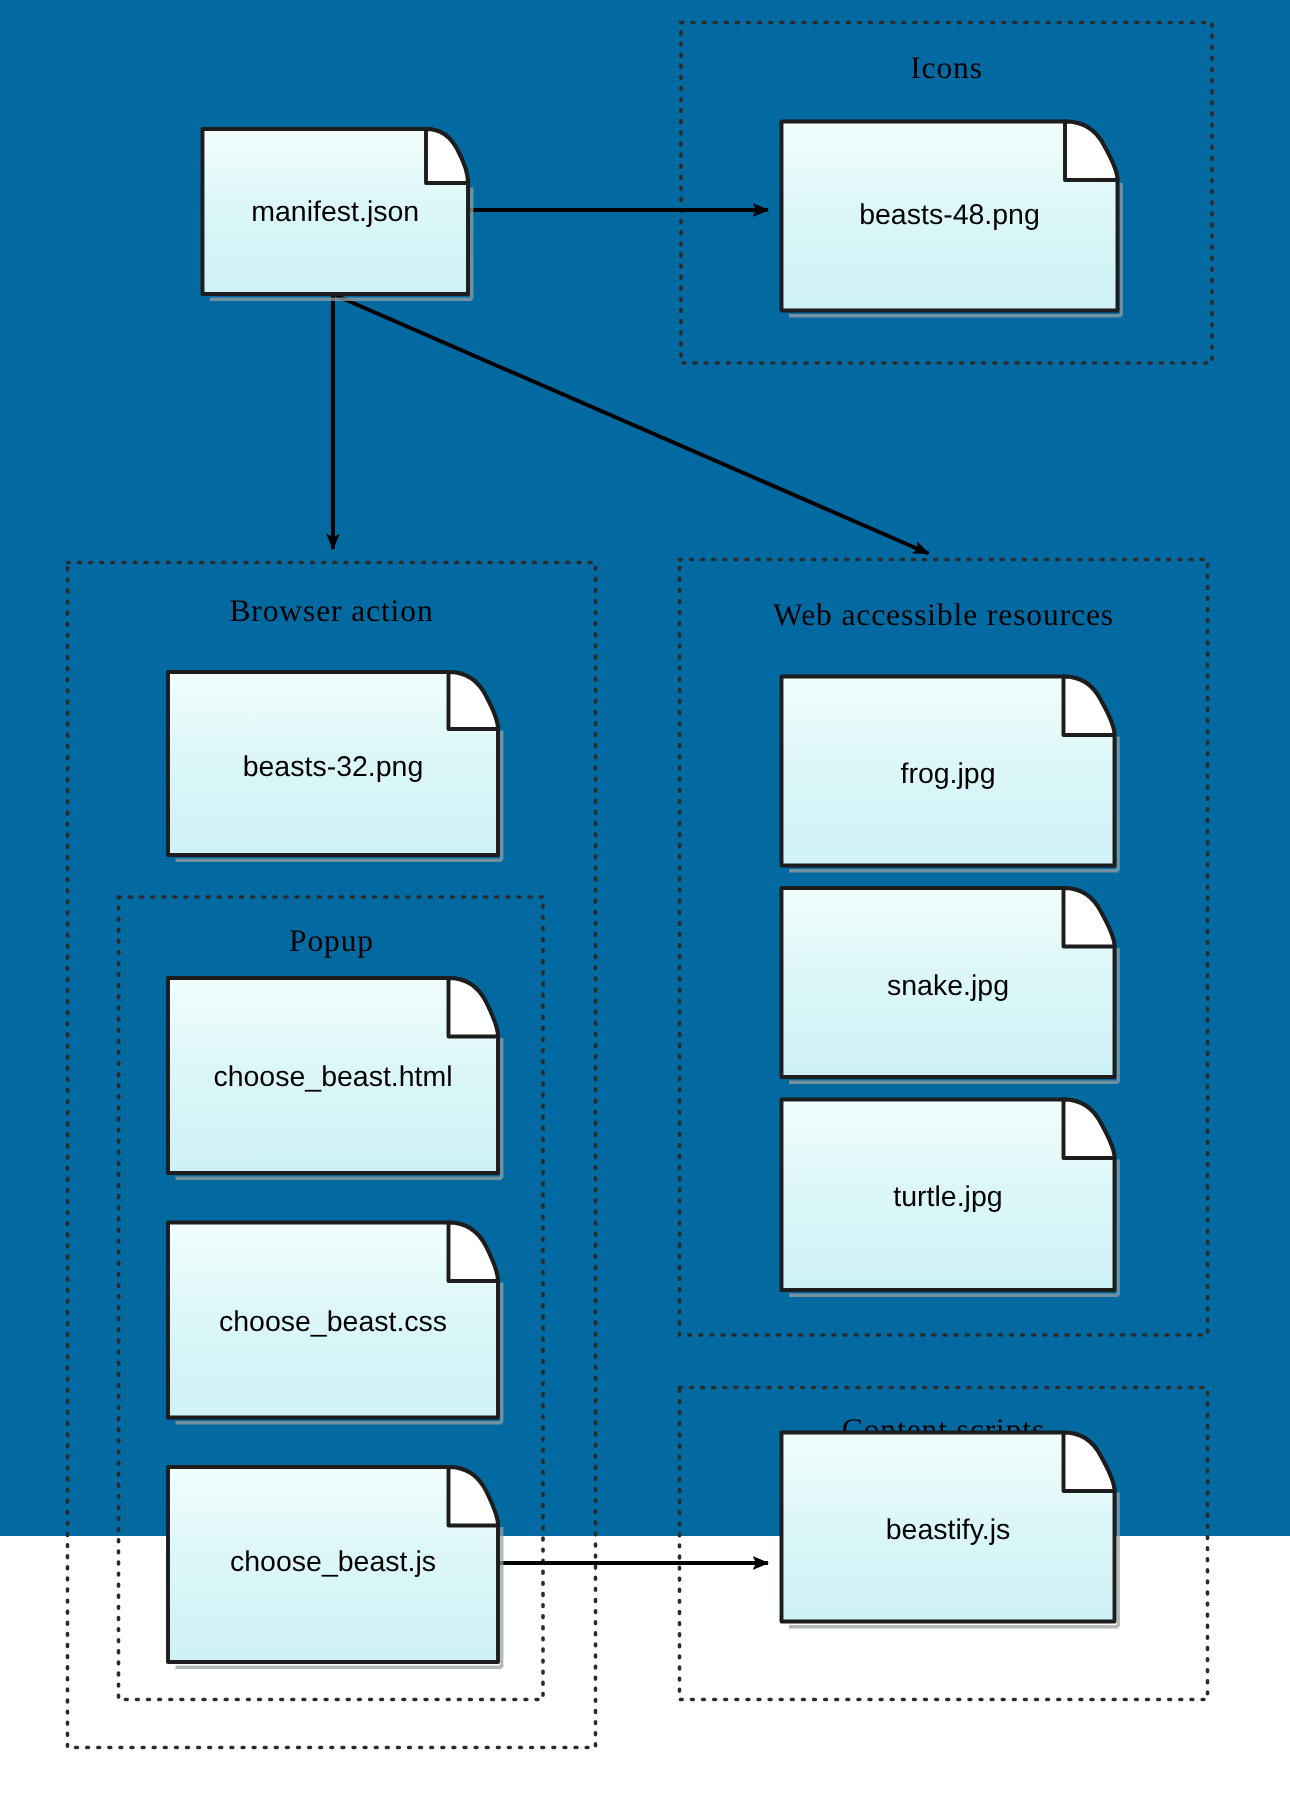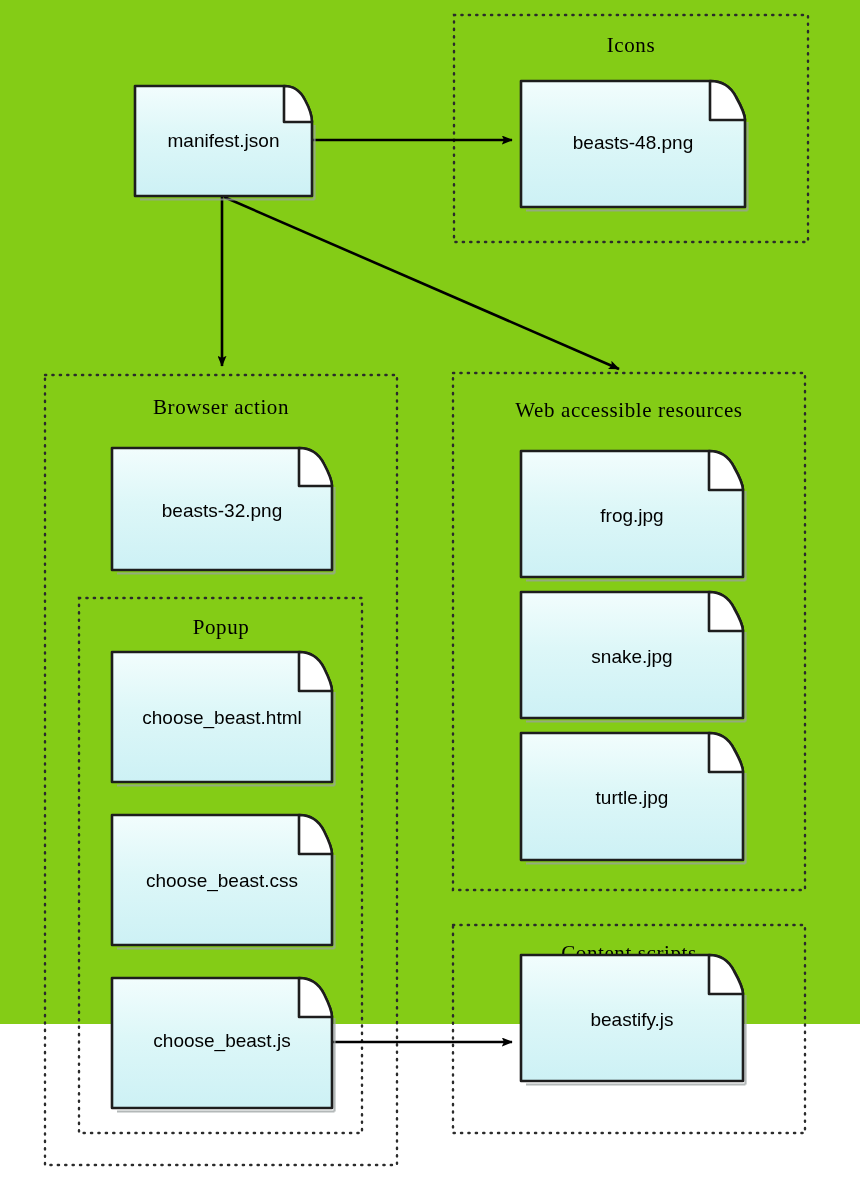--- a/index.html
+++ b/index.html
@@ -1,18 +1,18 @@
 <!DOCTYPE html>
 <html><head>
 <meta charset="utf-8">
 <style>
   html,body{margin:0;padding:0;background:#ffffff;}
   body{width:860px;height:1200px;overflow:hidden;
        font-family:"Liberation Sans",sans-serif;}
-  #stage{position:relative;width:860px;height:1024px;background:#84cc16;}
+  #stage{position:relative;width:860px;height:1024px;background:#0369a1;}
   svg#canvas{position:absolute;left:0;top:0;width:860px;height:1200px;}
   .grp-label{font-family:"Liberation Serif",serif;font-size:21px;fill:#000;
              text-anchor:middle;dominant-baseline:middle;letter-spacing:.6px;}
   .file-label{font-family:"Liberation Sans",sans-serif;font-size:19px;fill:#000;
               text-anchor:middle;dominant-baseline:middle;font-weight:400;}
   .grp-box{fill:none;stroke:#2b2b2b;stroke-width:2.4;
            stroke-dasharray:1.2 6.2;stroke-linecap:round;}
   .file-body{stroke:#1d1d1d;stroke-width:2.6;stroke-linejoin:round;}
   .fold{fill:#ffffff;stroke:#1d1d1d;stroke-width:2.6;stroke-linejoin:round;}
   .edge{stroke:#000;stroke-width:2.6;fill:none;}

